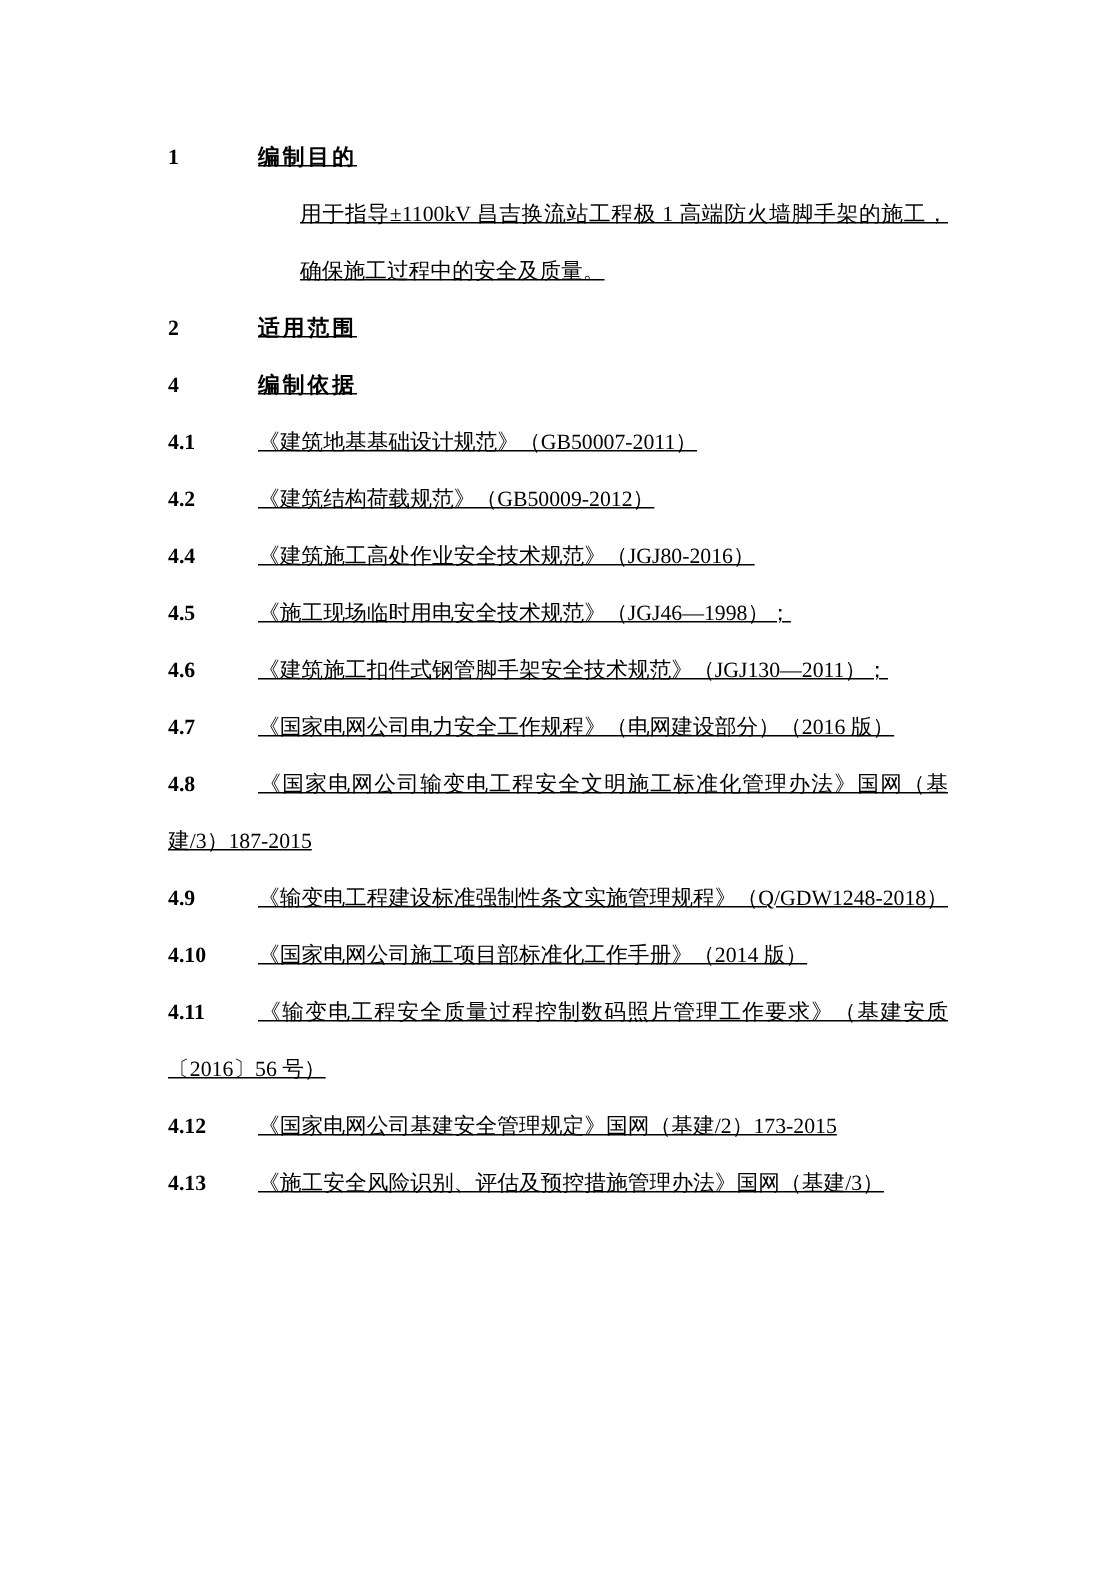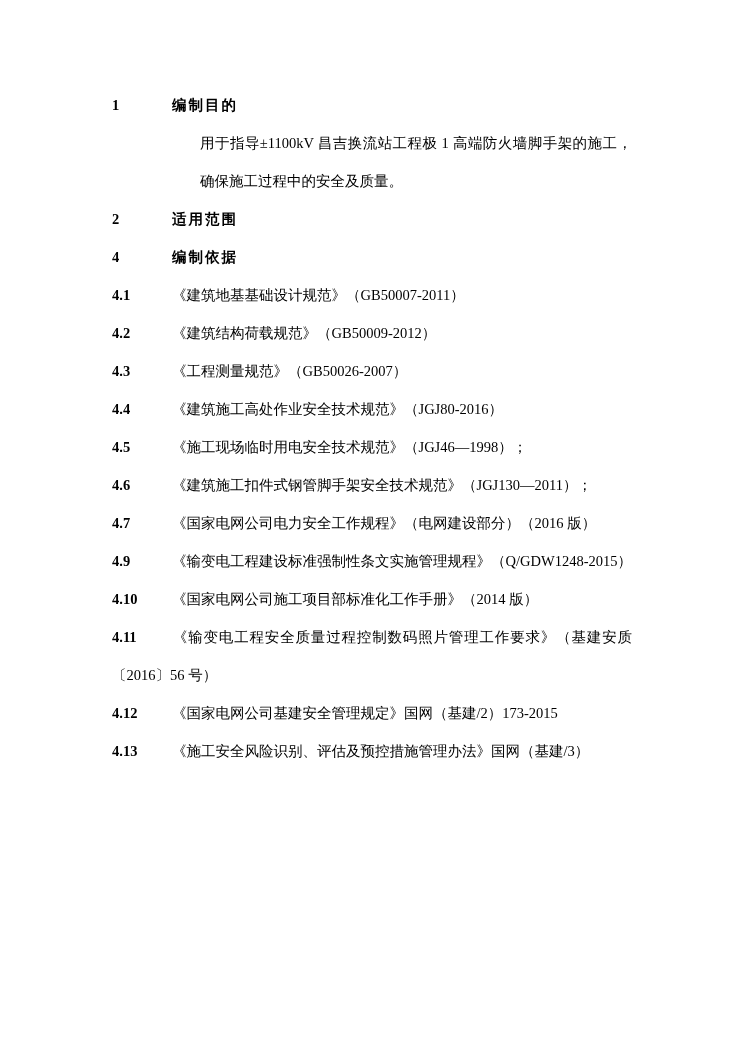--- a/index.html
+++ b/index.html
@@ -15,20 +15,21 @@
     background: #ffffff;
     padding: 86px 112px 60px 112px;
     font-family: "Liberation Serif", "DejaVu Serif", serif;
     font-size: 14.5px;
     line-height: 38px;
     color: #000000;
   }
   .doc-item {
     text-align: justify;
     text-justify: inter-ideograph;
+    text-decoration: underline;
   }
   .num {
     display: inline-block;
     width: 60px;
     font-weight: bold;
     vertical-align: baseline;
   }
   .heading .text {
     font-weight: bold;
     letter-spacing: 2px;
@@ -40,23 +41,23 @@
 </head>
 <body>
 
 <div class="page" id="doc">
     <div class="doc-item heading"><span class="num">1</span><span class="text">编制目的</span></div>
     <div class="doc-item para"><span class="text">用于指导±1100kV 昌吉换流站工程极 1 高端防火墙脚手架的施工，确保施工过程中的安全及质量。</span></div>
     <div class="doc-item heading"><span class="num">2</span><span class="text">适用范围</span></div>
     <div class="doc-item heading"><span class="num">4</span><span class="text">编制依据</span></div>
     <div class="doc-item numbered"><span class="num">4.1</span><span class="text">《建筑地基基础设计规范》（GB50007-2011）</span></div>
     <div class="doc-item numbered"><span class="num">4.2</span><span class="text">《建筑结构荷载规范》（GB50009-2012）</span></div>
-    <div class="doc-item numbered"><span class="num">4.3</span><span class="text">《工程测量规范》（GB50026-2007）</span></div>
     <div class="doc-item numbered"><span class="num">4.4</span><span class="text">《建筑施工高处作业安全技术规范》（JGJ80-2016）</span></div>
     <div class="doc-item numbered"><span class="num">4.5</span><span class="text">《施工现场临时用电安全技术规范》（JGJ46—1998）；</span></div>
     <div class="doc-item numbered"><span class="num">4.6</span><span class="text">《建筑施工扣件式钢管脚手架安全技术规范》（JGJ130—2011）；</span></div>
     <div class="doc-item numbered"><span class="num">4.7</span><span class="text">《国家电网公司电力安全工作规程》（电网建设部分）（2016 版）</span></div>
-    <div class="doc-item numbered"><span class="num">4.9</span><span class="text">《输变电工程建设标准强制性条文实施管理规程》（Q/GDW1248-2015）</span></div>
+    <div class="doc-item numbered"><span class="num">4.8</span><span class="text">《国家电网公司输变电工程安全文明施工标准化管理办法》国网（基建/3）187-2015</span></div>
+    <div class="doc-item numbered"><span class="num">4.9</span><span class="text">《输变电工程建设标准强制性条文实施管理规程》（Q/GDW1248-2018）</span></div>
     <div class="doc-item numbered"><span class="num">4.10</span><span class="text">《国家电网公司施工项目部标准化工作手册》（2014 版）</span></div>
     <div class="doc-item numbered"><span class="num">4.11</span><span class="text">《输变电工程安全质量过程控制数码照片管理工作要求》（基建安质〔2016〕56 号）</span></div>
     <div class="doc-item numbered"><span class="num">4.12</span><span class="text">《国家电网公司基建安全管理规定》国网（基建/2）173-2015</span></div>
     <div class="doc-item numbered"><span class="num">4.13</span><span class="text">《施工安全风险识别、评估及预控措施管理办法》国网（基建/3）</span></div>
   </div>
 
 </body></html>

